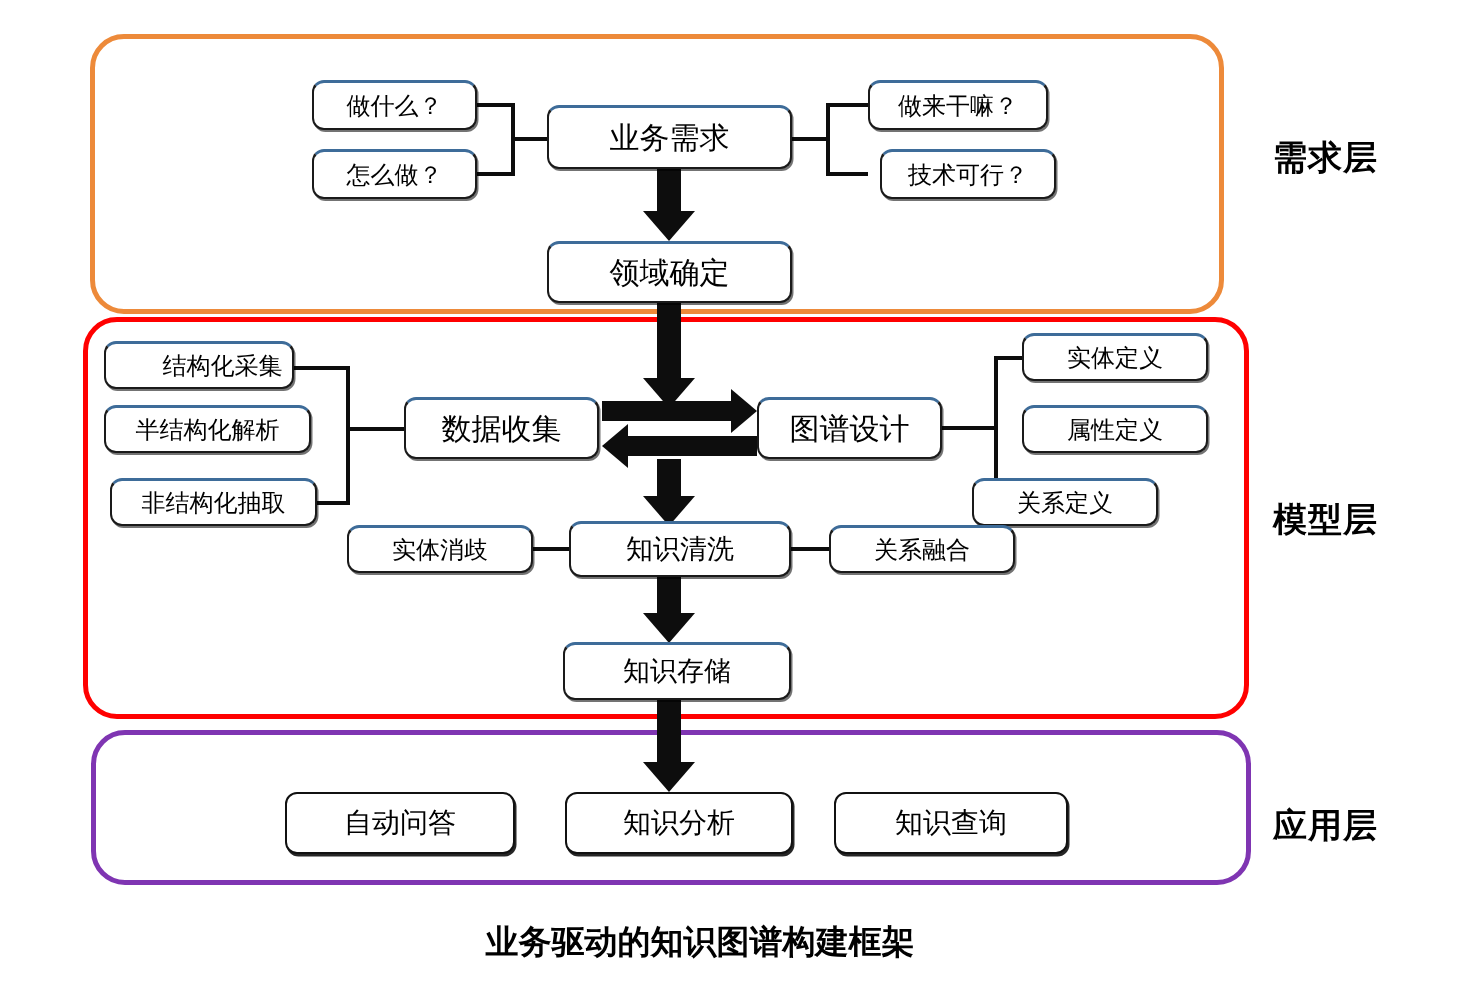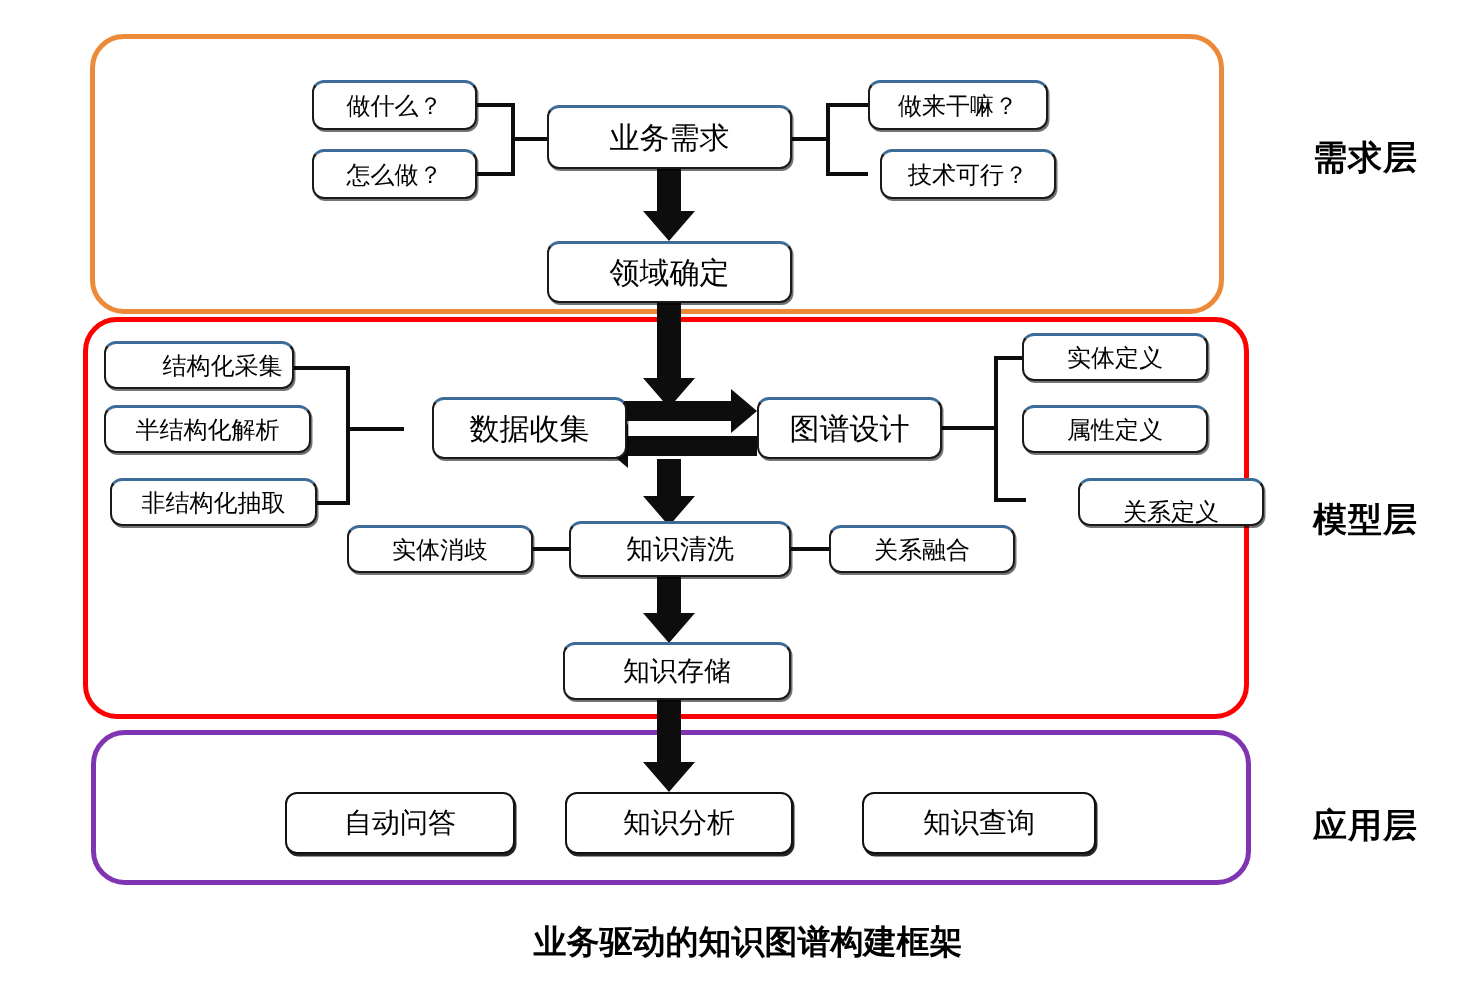--- a/index.html
+++ b/index.html
@@ -31,21 +31,20 @@
 
   
   .layer-label {
     position: absolute;
     font-family: "Liberation Sans", "DejaVu Sans", sans-serif;
     font-weight: bold;
     font-size: 34px;
     color: #000000;
     letter-spacing: 1px;
     white-space: nowrap;
-    margin-left: 40px;
   }
 
   
   .node {
     position: absolute;
     box-sizing: border-box;
     display: flex;
     align-items: center;
     justify-content: center;
     background: #ffffff;
@@ -130,21 +129,20 @@
 
   
   .caption {
     position: absolute;
     font-family: Liberation Serif, serif;
     font-weight: bold;
     font-size: 33px;
     color: #000000;
     text-align: center;
     white-space: nowrap;
-    padding-left: 48px;
   }
 </style>
 </head>
 <body>
 
 <div id="stage">
 
   <div class="layer-box layer-req" style="left: 90px; top: 34px; width: 1134px; height: 280px; border-color: rgb(237, 138, 58);"></div>
 
   <div class="layer-box layer-model" style="left: 83px; top: 317px; width: 1166px; height: 402px; border-color: rgb(255, 0, 0);"></div>
@@ -205,21 +203,21 @@
   </div>
   <div class="node sz-sub" style="left:104px; top:478px; width:207px; height:48px;margin-left:6px;">
     <span class="label">非结构化抽取</span>
   </div>
 
   <div class="hline" style="left:294px; top:366px; width:56px;"></div>
   <div class="hline" style="left:311px; top:501px; width:39px;"></div>
   <div class="vline" style="left:346px; top:366px; height:139px;"></div>
   <div class="hline" style="left:346px; top:427px; width:58px;"></div>
 
-  <div class="node sz-main" style="left:404px; top:397px; width:195px; height:62px;margin-left:28px;">
+  <div class="node sz-main" style="left:404px; top:397px; width:195px; height:62px;">
     <span class="label">数据收集</span>
   </div>
 
   <div class="arrow-h right" style="left:602px; top:397px; width:155px; height:28px;">
     <div class="shaft"></div>
     <div class="head"></div>
   </div>
   <div class="arrow-h left" style="left:602px; top:432px; width:155px; height:28px;">
     <div class="shaft"></div>
     <div class="head"></div>
@@ -233,21 +231,21 @@
   <div class="vline" style="left:994px; top:356px; height:146px;"></div>
   <div class="hline" style="left:994px; top:356px; width:32px;"></div>
   <div class="hline" style="left:994px; top:498px; width:32px;"></div>
 
   <div class="node sz-sub" style="left:1022px; top:333px; width:186px; height:48px;">
     <span class="label">实体定义</span>
   </div>
   <div class="node sz-sub" style="left:1022px; top:405px; width:186px; height:48px;">
     <span class="label">属性定义</span>
   </div>
-  <div class="node sz-sub" style="left:1078px; top:478px; width:186px; height:48px;align-items:flex-end;">
+  <div class="node sz-sub" style="left:972px; top:478px; width:186px; height:48px;">
     <span class="label">关系定义</span>
   </div>
 
   <div class="arrow-down" style="left:643px; top:459px; width:52px; height:67px;">
     <div class="shaft" style="height:40px;"></div>
     <div class="head"></div>
   </div>
 
   <div class="node sz-sub" style="left:347px; top:525px; width:186px; height:48px;">
     <span class="label">实体消歧</span>
@@ -276,19 +274,19 @@
     <div class="shaft" style="height:65px;"></div>
     <div class="head"></div>
   </div>
 
   <div class="node plain sz-app" style="left:285px; top:792px; width:230px; height:62px;">
     <span class="label">自动问答</span>
   </div>
   <div class="node plain sz-app" style="left:565px; top:792px; width:228px; height:62px;">
     <span class="label">知识分析</span>
   </div>
-  <div class="node plain sz-app" style="left:834px; top:792px; width:234px; height:62px;margin-left:28px;">
+  <div class="node plain sz-app" style="left:834px; top:792px; width:234px; height:62px;">
     <span class="label">知识查询</span>
   </div>
 
   <div class="caption" style="left:0; top:920px; width:1400px;">业务驱动的知识图谱构建框架</div>
 
 </div>
 
 </body></html>

